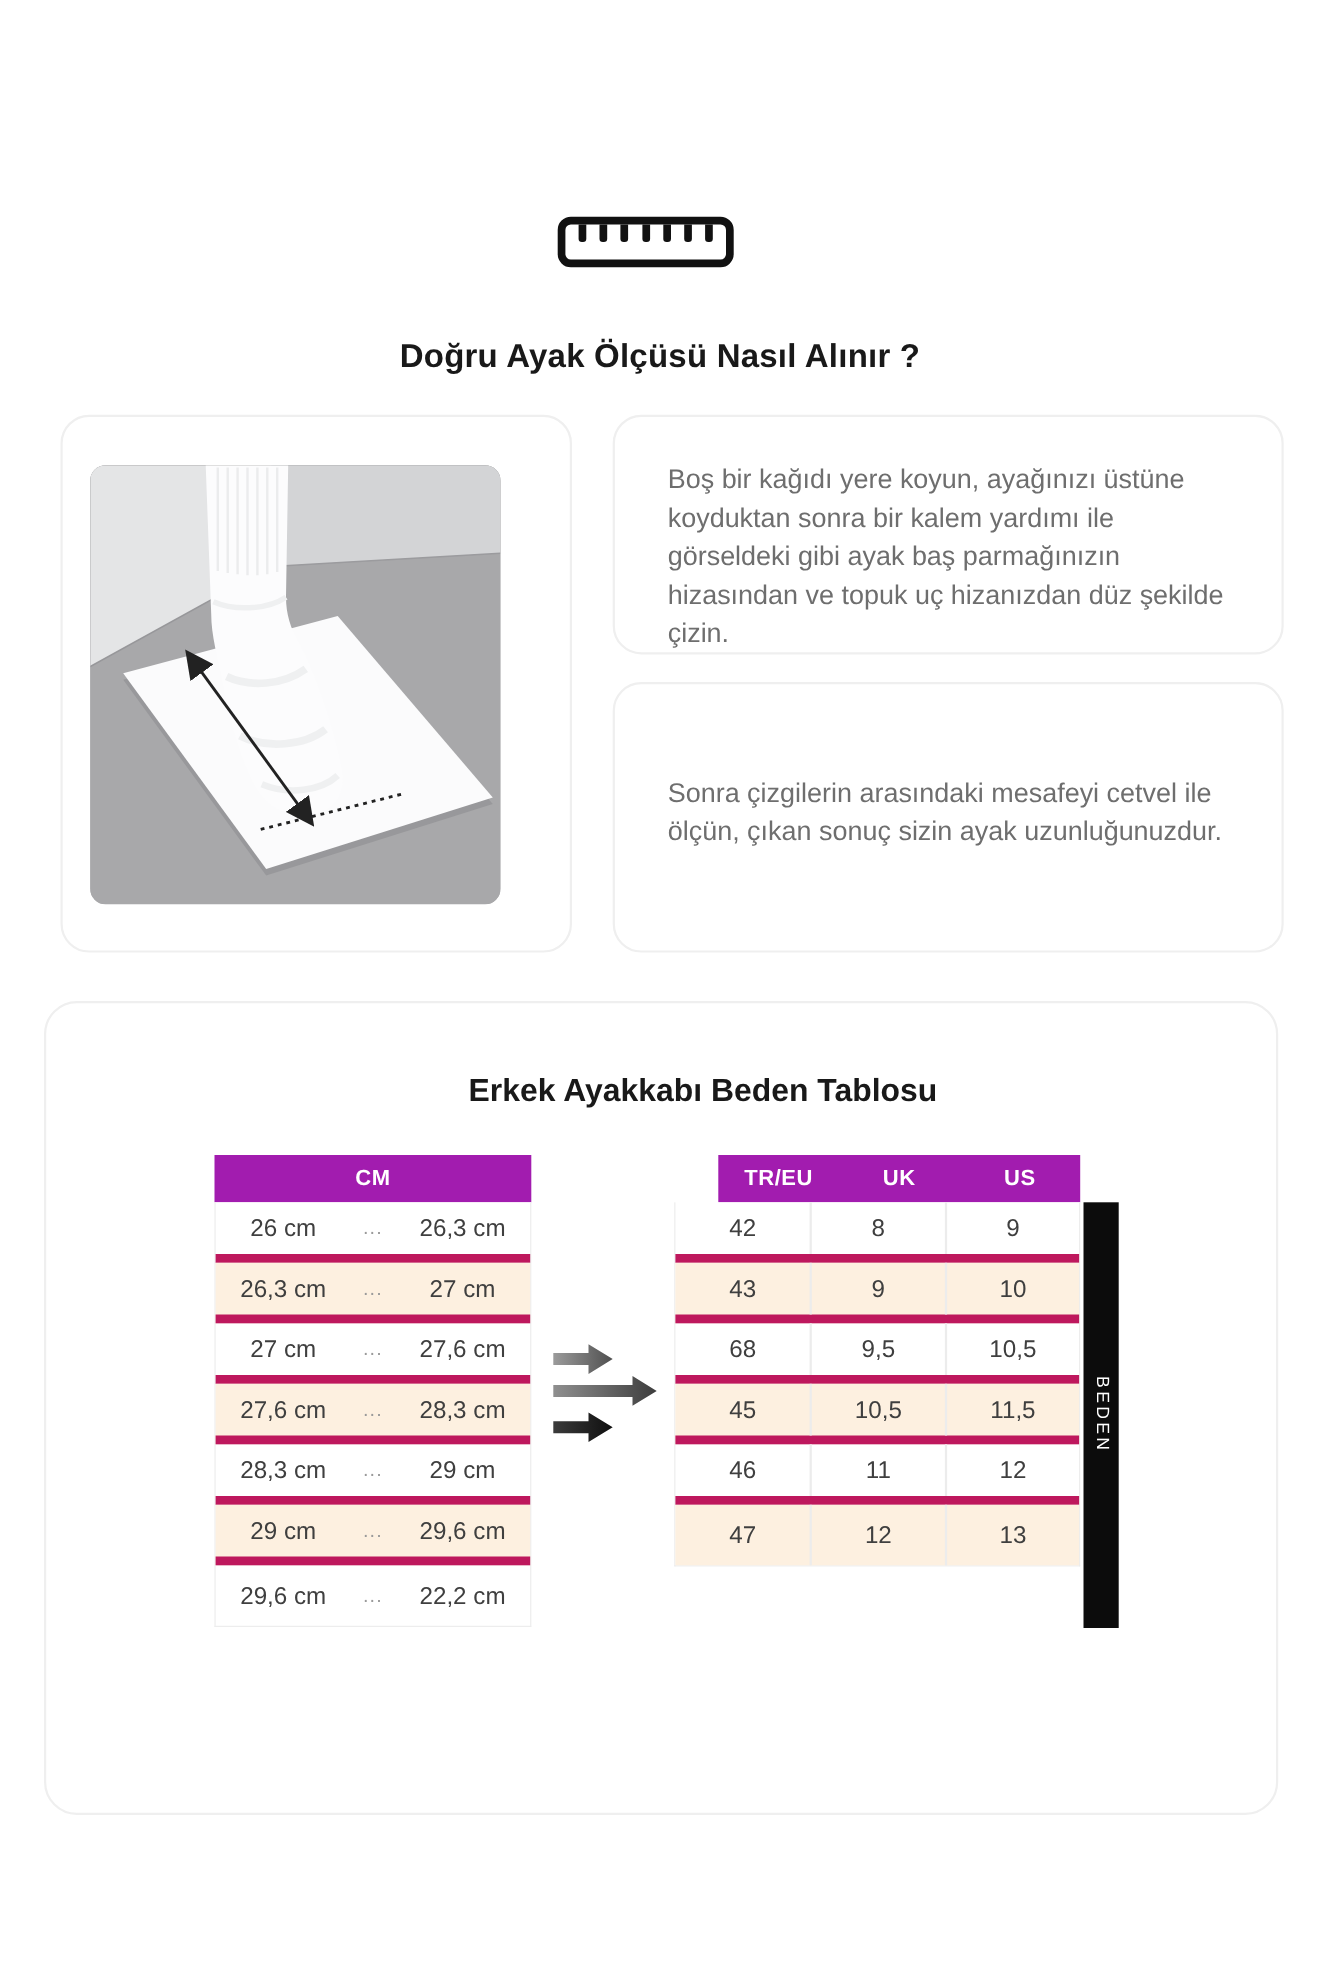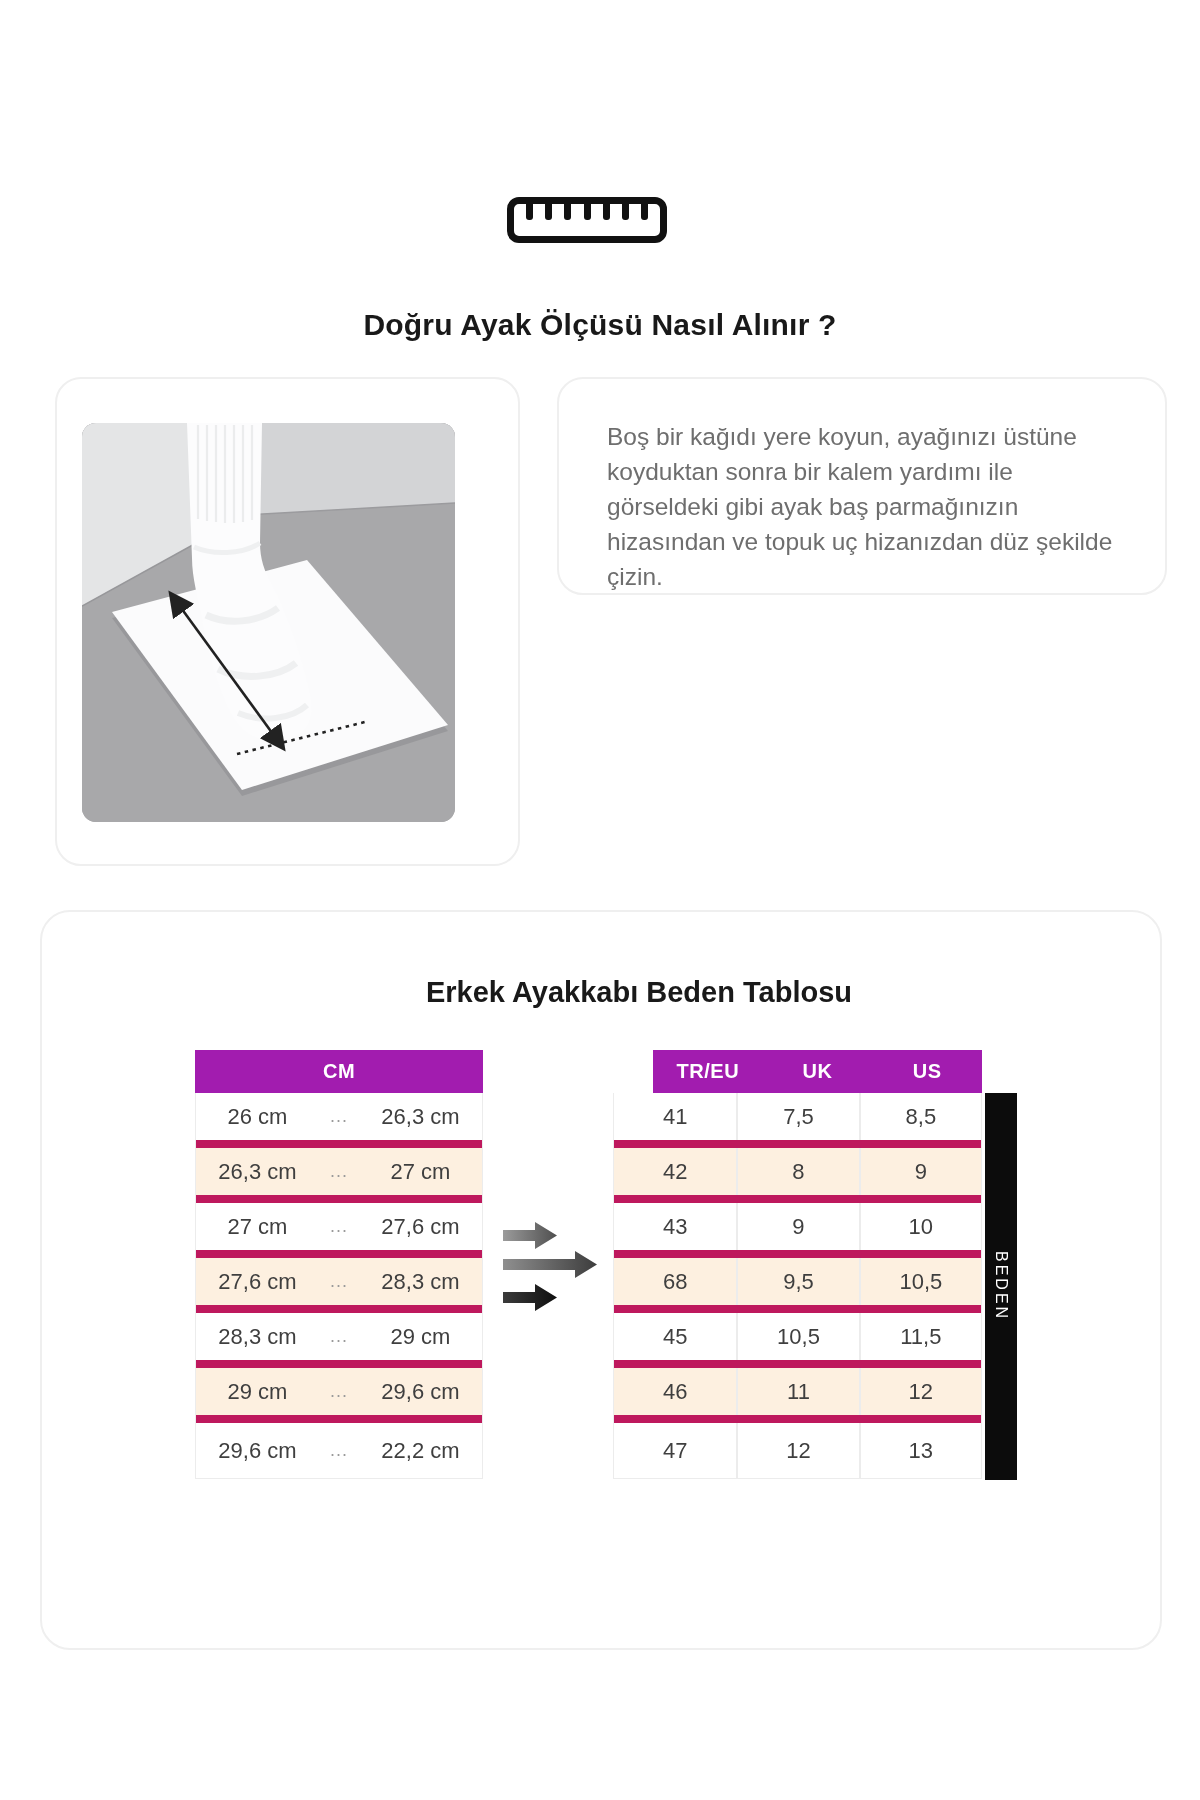--- a/index.html
+++ b/index.html
@@ -116,20 +116,23 @@
 
         <line x1="155" y1="331" x2="283" y2="299" stroke="#222" stroke-width="2.6" stroke-dasharray="3.5 4.5"></line>
 
         <line x1="94" y1="178" x2="196" y2="318" stroke="#222" stroke-width="2.6" marker-start="url(#ah)" marker-end="url(#ah)"></line>
       </svg>
     </div>
   </div>
 
   <div class="card card-step1">
     <p class="step-text">Boş bir kağıdı yere koyun, ayağınızı üstüne koyduktan sonra bir kalem yardımı ile görseldeki gibi ayak baş parmağınızın hizasından ve topuk uç hizanızdan düz şekilde çizin.</p>
+  </div>
+  <div class="card card-step2">
+    <p class="step-text">Sonra çizgilerin arasındaki mesafeyi cetvel ile ölçün, çıkan sonuç sizin ayak uzunluğunuzdur.</p>
   </div>
 
   <div class="card card-chart"></div>
   <h2 class="section-title">Erkek Ayakkabı Beden Tablosu</h2>
 
   <div class="cm-table">
     <div class="t-header">
       <span>CM</span>
     </div>
     <div class="t-body">
@@ -194,25 +197,20 @@
 
   <div class="size-table">
     <div class="t-header">
 
     <span>TR/EU</span>
         <span>UK</span>
         <span>US</span>
       </div>
     <div class="t-body">
 
-    <div class="t-row">
-          <span>41</span>
-          <span>7,5</span>
-          <span>8,5</span>
-        </div>
         <div class="t-row">
           <span>42</span>
           <span>8</span>
           <span>9</span>
         </div>
         <div class="t-row">
           <span>43</span>
           <span>9</span>
           <span>10</span>
         </div>

